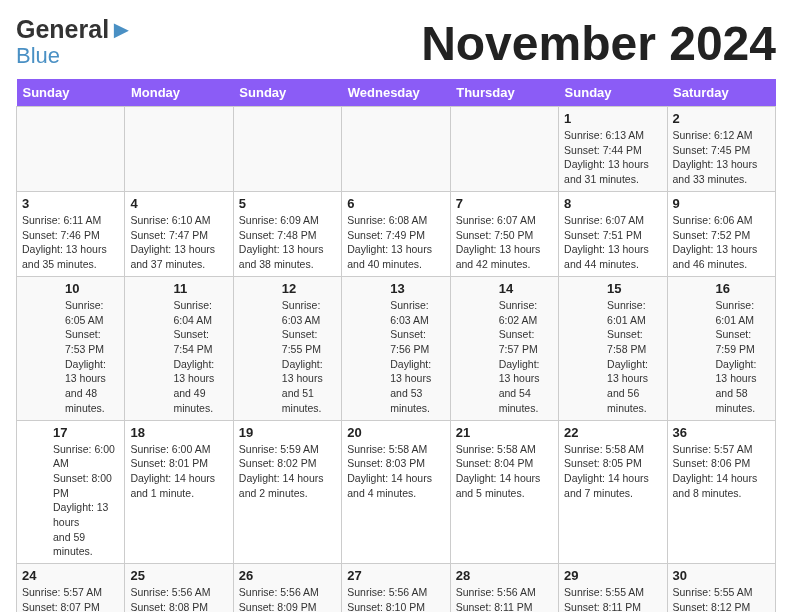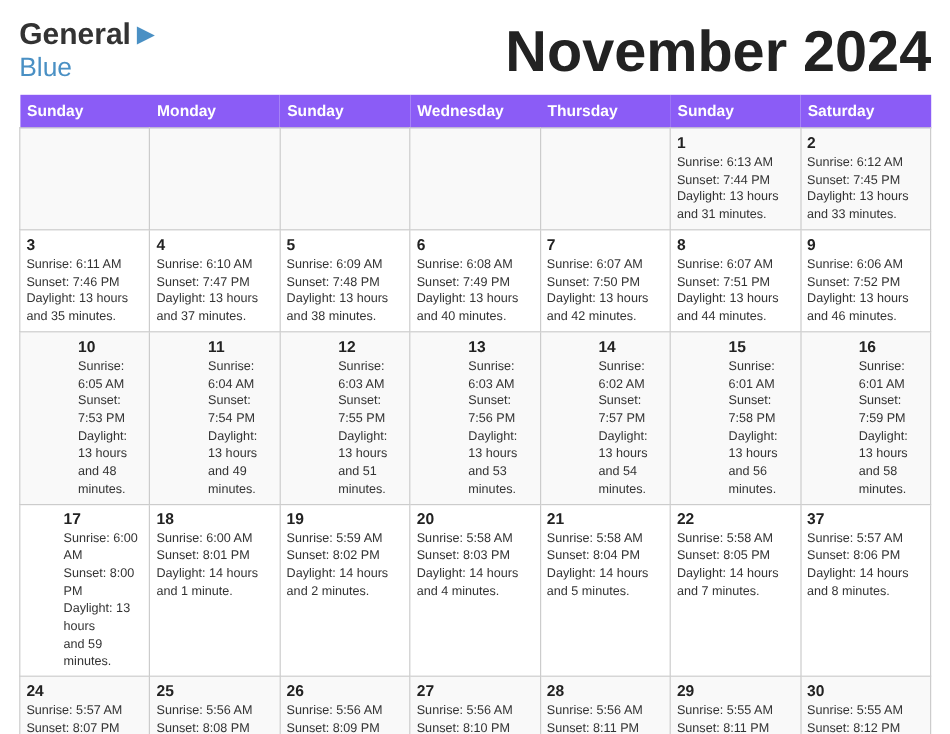--- a/index.html
+++ b/index.html
@@ -212,21 +212,21 @@
         </td>
         <td style="min-height: 85px; height: 85px;">
           <span class="day-number">21</span>
           <div class="day-info">Sunrise: 5:58 AM<br>Sunset: 8:04 PM<br>Daylight: 14 hours<br>and 5 minutes.</div>
         </td>
         <td style="min-height: 85px; height: 85px; margin-top: 44px;">
           <span class="day-number">22</span>
           <div class="day-info">Sunrise: 5:58 AM<br>Sunset: 8:05 PM<br>Daylight: 14 hours<br>and 7 minutes.</div>
         </td>
         <td style="min-height: 85px; height: 85px;">
-          <span class="day-number">37</span>
+          <span class="day-number">36</span>
           <div class="day-info">Sunrise: 5:57 AM<br>Sunset: 8:06 PM<br>Daylight: 14 hours<br>and 8 minutes.</div>
         </td>
       </tr>
       <tr class="row-week5">
         <td style="min-height: 85px; height: 85px;">
           <span class="day-number">24</span>
           <div class="day-info">Sunrise: 5:57 AM<br>Sunset: 8:07 PM<br>Daylight: 14 hours<br>and 9 minutes.</div>
         </td>
         <td style="min-height: 85px; height: 85px;">
           <span class="day-number">25</span>

